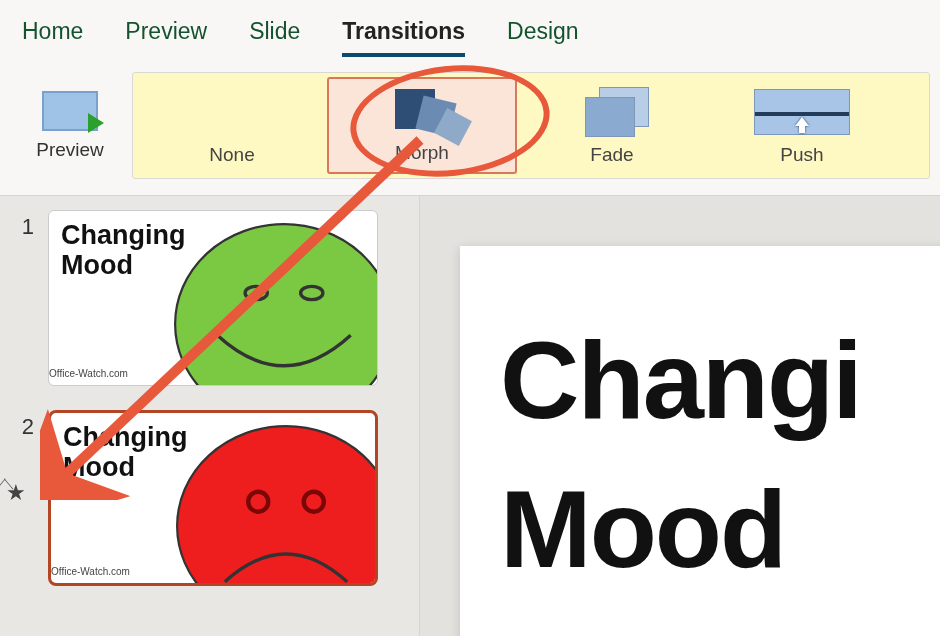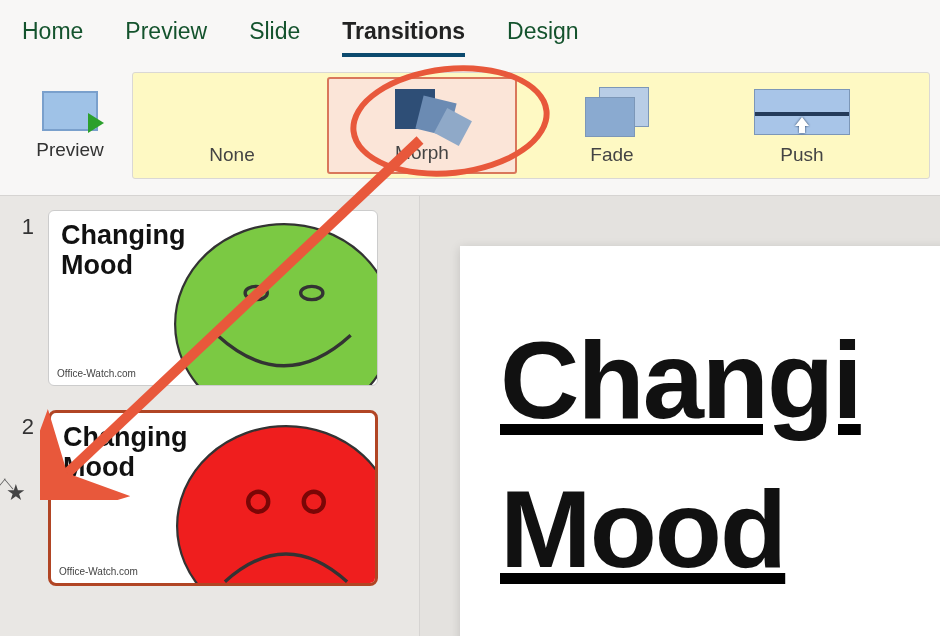--- a/index.html
+++ b/index.html
@@ -195,21 +195,21 @@
     }
     .thumb-title {
       font-size: 27px;
       font-weight: 800;
       color: #111;
       line-height: 1.1;
       width: 110px;
     }
     .thumb-credit {
       position: absolute;
-      left: 8px;
+      left: 0;
       bottom: 6px;
       font-size: 10px;
       color: #444;
     }
     .face {
       position: absolute;
       left: 120px;
       top: 2px;
       width: 230px;
       height: 200px;
@@ -228,21 +228,20 @@
       font-size: 14px;
       color: #555;
       letter-spacing: -2px;
     }
     .editor {
       flex: 1;
       background: #e4e2df;
       padding: 50px 0 0 40px;
       overflow: hidden;
       position: relative;
-      text-decoration: underline;
     }
     .editor-slide {
       width: 600px;
       height: 500px;
       background: #fff;
       padding: 60px 40px;
       box-shadow: 0 2px 10px rgba(0,0,0,0.15);
     }
     .editor-title {
       font-size: 110px;

